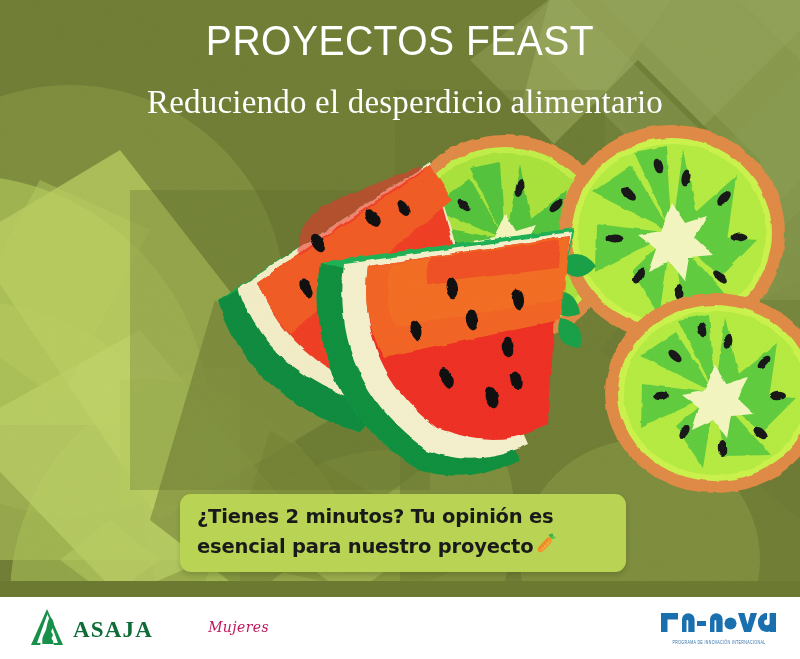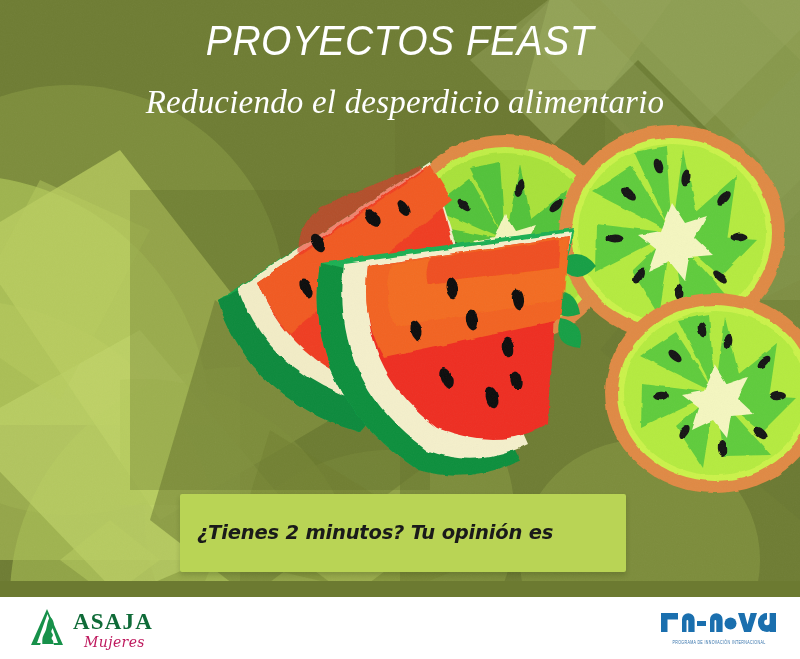--- a/index.html
+++ b/index.html
@@ -13,21 +13,20 @@
     width:800px; height:659px;
     background:#ffffff;
     overflow:hidden;
   }
 
   
   #art{
     position:absolute; left:0; top:0; width:800px; height:597px;
     overflow:hidden;
     background:#6f7d34;
-    font-style:italic;
   }
   #artsvg{ position:absolute; left:0; top:0; width:800px; height:597px; display:block; }
 
   
   .txt{ position:absolute; color:#ffffff; white-space:nowrap; }
   #title{
     left:0; right:0; top:17px;
     text-align:center;
     font-family:"Liberation Sans", sans-serif;
     font-size:42px; font-weight:400;
@@ -41,21 +40,21 @@
     font-size:33px; font-weight:400;
     letter-spacing:0.2px;
     padding-left:10px;
   }
 
   
   #cta{
     position:absolute;
     left:180px; top:494px; width:446px; height:78px;
     background:#b9d455;
-    border-radius:2px;
+    border-radius:11px;
     box-shadow:0 3px 5px rgba(40,55,15,0.22);
     display:flex; flex-direction:column;
     justify-content:center;
     padding:0 16px 0 17px;
   }
   #cta .line{
     color:#1a1a1a;
     font-family:"DejaVu Sans", sans-serif;
     font-size:19.5px; font-weight:bold;
     line-height:1.42;
@@ -67,21 +66,21 @@
 
   
   #strip{
     position:absolute; left:0; top:597px; width:800px; height:62px;
     background:#ffffff;
   }
   #asaja{
     position:absolute; left:26px; top:8px;
     display:flex; align-items:center; gap:3px;
   }
-  #asaja .wordmark{ display:flex; flex-direction:column; line-height:1; }
+  #asaja .wordmark{ display:flex; flex-direction:row; line-height:1;gap:44px; }
   #asaja .w1{
     font-family:"Liberation Serif", serif;
     font-size:23px; font-weight:bold; color:#0f6b38;
     letter-spacing:1.2px;
   }
   #asaja .w2{
     font-family:"DejaVu Serif", serif;
     font-size:14px; font-style:italic; color:#be185d;
     letter-spacing:0.4px; margin-top:2px; margin-left:11px;
   }
@@ -320,20 +319,37 @@
       </g>
     </svg>
 
     <div class="txt" id="title">PROYECTOS FEAST</div>
     <div class="txt" id="subtitle">Reduciendo el desperdicio alimentario</div>
 
     <div id="cta">
       <div class="line">
         <span>¿Tienes 2 minutos? Tu opinión es</span>
       </div>
+      <div class="line">
+        <span>esencial para nuestro proyecto</span>
+        <span class="carrot">
+          <svg width="24" height="24" viewBox="0 0 24 24" aria-hidden="true">
+            <path d="M14.5 4.2 c1.6 -1.4 3.6 -1.6 4.6 -1.2 c0.3 1.2 0 3.2 -1.5 4.6 z" fill="#3faf42"></path>
+            <path d="M17.6 5.4 c1.8 -0.6 3.4 0 4.1 0.8 c-0.6 1.1 -2.2 2.1 -4.1 2 z" fill="#5cc24f"></path>
+            <path d="M16.8 7.2 c1.4 1.4 1.3 3.6 -0.4 5.4 l-7.3 7.7 c-1.5 1.6 -4 1.3 -5 -0.5 c-0.8 -1.4 -0.4 -2.9 0.7 -4 l7.6 -8.2 c1.5 -1.6 3.2 -1.7 4.4 -0.4 z" fill="#f18e28"></path>
+            <path d="M15.8 8.5 c0.9 0.9 0.8 2.3 -0.3 3.5 l-6.8 7.2 c-0.9 1 -2.4 0.8 -3 -0.2 z" fill="#f6a83c"></path>
+            <g stroke="#d9741c" stroke-width="0.7" stroke-linecap="round" fill="none">
+              <path d="M12.6 9.5 l1.6 1.5"></path>
+                <path d="M10.4 11.9 l1.6 1.5"></path>
+              <path d="M8.2 14.3 l1.6 1.5"></path>
+                <path d="M6.1 16.7 l1.6 1.5"></path>
+            </g>
+          </svg>
+        </span>
+      </div>
     </div>
   </div>
 
   <div id="strip">
 
     <div id="asaja">
       <span>
         <svg width="44" height="44" viewBox="0 0 44 44" aria-hidden="true">
           <path d="M21 4 L5 40 L14 40 L21 22 L28 40 L37 40 Z" fill="#17914a"></path>
           <path d="M21.5 9 L11 38 L16 38 L21.5 23 L27 38 L32 38 Z" fill="#ffffff"></path>

